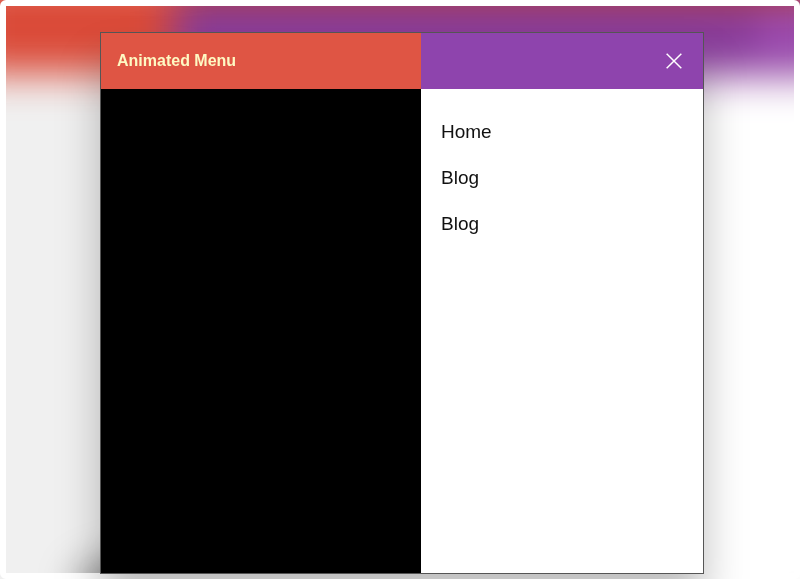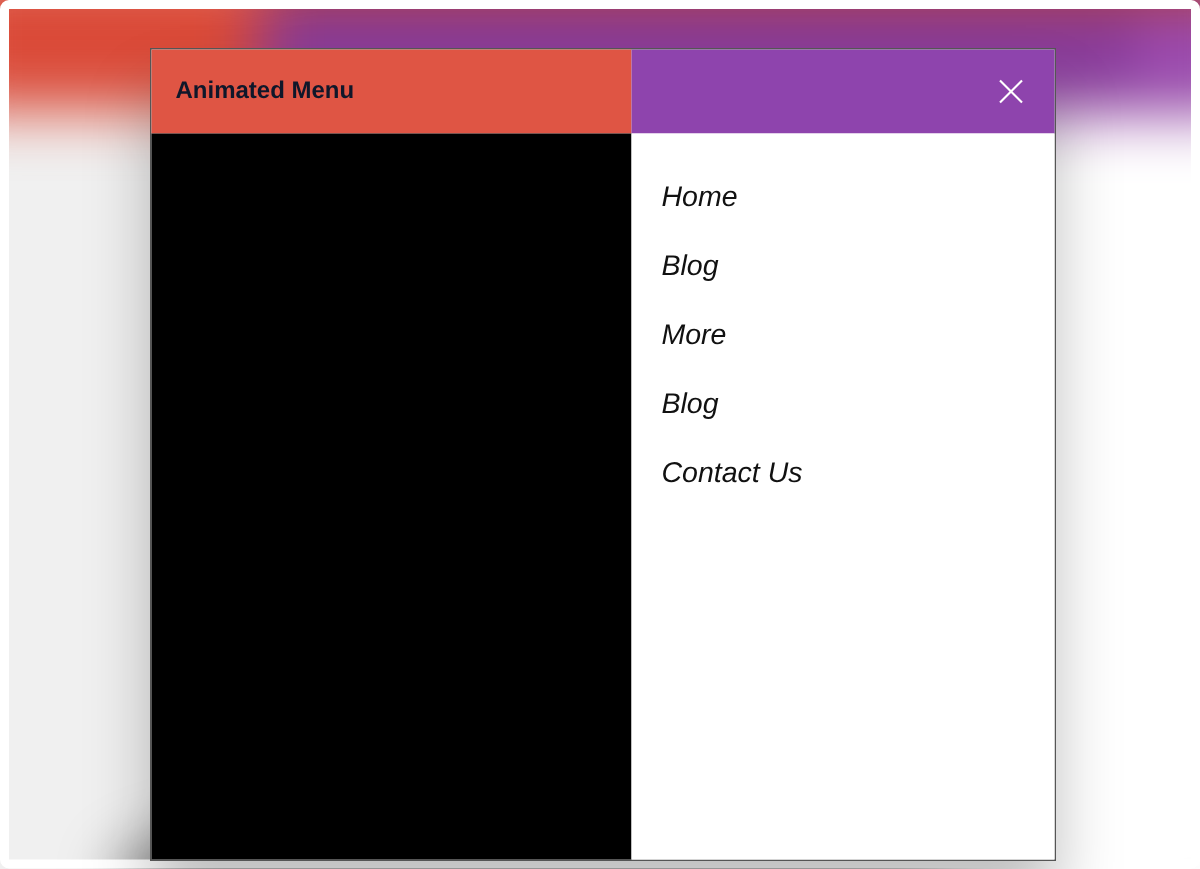--- a/index.html
+++ b/index.html
@@ -90,21 +90,21 @@
     display: flex;
     flex: 0 0 56px;
     height: 56px;
   }
   .header-left {
     flex: 0 0 320px;
     background: #df5544;
     display: flex;
     align-items: center;
     padding-left: 16px;
-    color: #0f172a;
+    color: #fef9c3;
     font-weight: 700;
     font-size: 16px;
     box-sizing: border-box;
   }
   .header-right {
     flex: 1 1 auto;
     background: #8e44ad;
     display: flex;
     align-items: center;
     justify-content: flex-end;
@@ -145,21 +145,20 @@
   .menu-list {
     list-style: none;
     margin: 0;
     padding: 0;
   }
   .menu-item {
     font-size: 19px;
     color: #111111;
     padding: 12px 0;
     cursor: pointer;
-    font-style: italic;
   }
 </style>
 </head>
 <body>
 
 <div class="bg">
   <div class="red-top"></div>
   <div class="red-bar"></div>
   <div class="purple-bar"></div>
   <div class="purple-btn"></div>
@@ -185,26 +184,20 @@
     <div class="body-left"></div>
     <div class="body-right">
       <ul class="menu-list">
         <li class="menu-item">
           <span>Home</span>
         </li>
         <li class="menu-item">
           <span>Blog</span>
         </li>
         <li class="menu-item">
-          <span>More</span>
-        </li>
-        <li class="menu-item">
           <span>Blog</span>
-        </li>
-        <li class="menu-item">
-          <span>Contact Us</span>
         </li>
       </ul>
     </div>
   </div>
 </div>
 
 <div class="frame"></div>
 
 </body></html>

